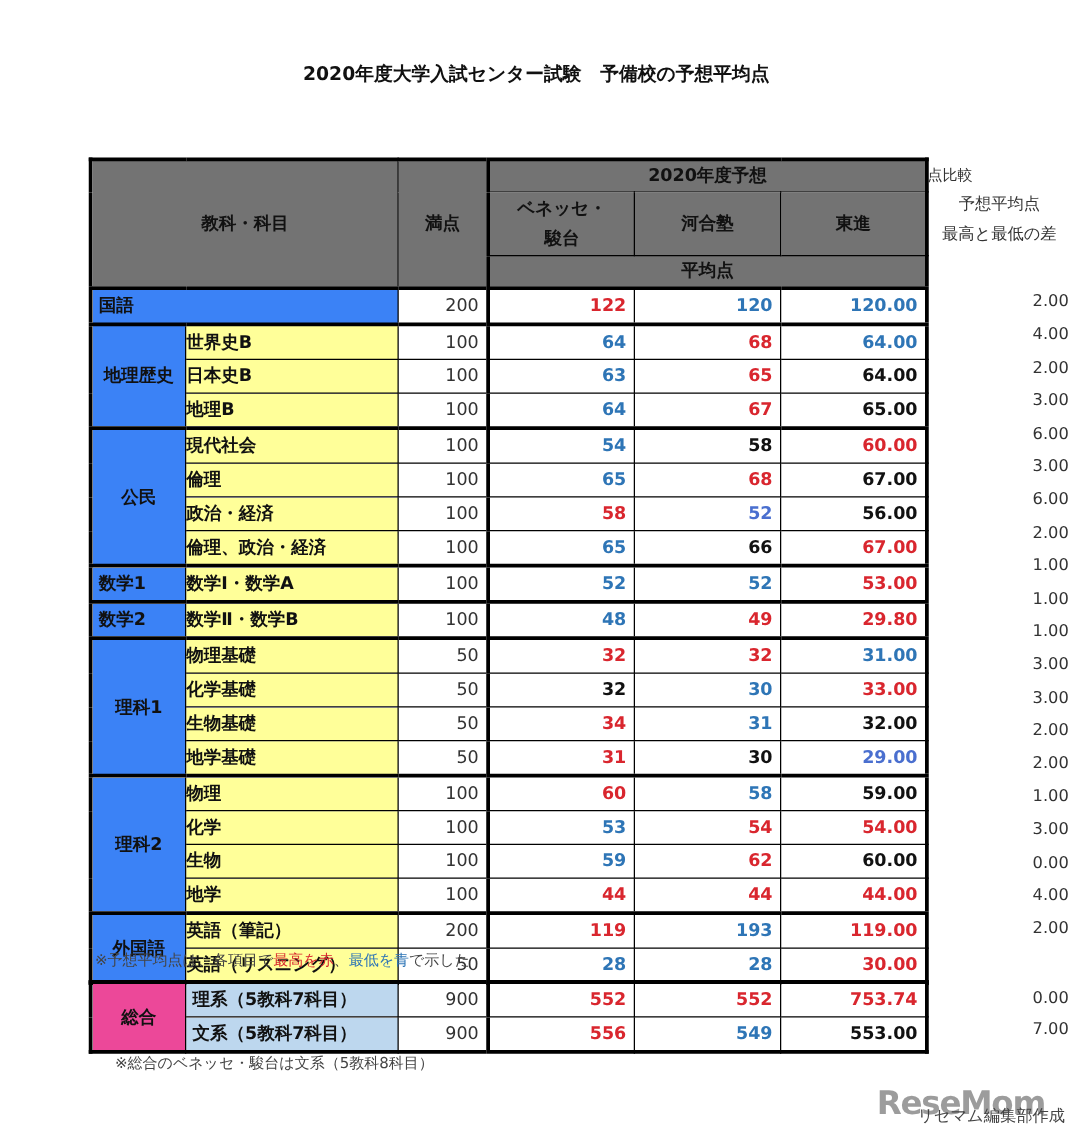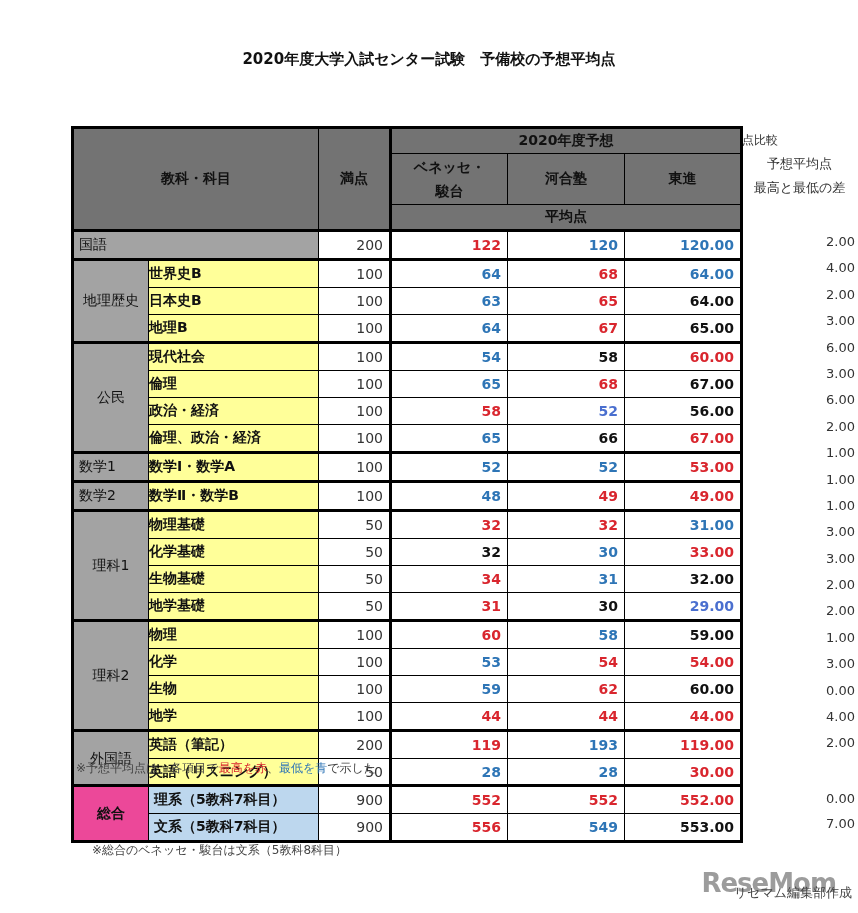--- a/index.html
+++ b/index.html
@@ -4,21 +4,21 @@
 <style>
   html,body{margin:0;padding:0;background:#fff;}
   body{width:858px;height:913px;position:relative;overflow:hidden;font-family:"DejaVu Sans","Liberation Sans",sans-serif;color:#111;}
   .title{position:absolute;left:0;top:50px;width:858px;text-align:center;font-size:15px;font-weight:bold;letter-spacing:0px;}
   .asof{position:absolute;right:80px;top:104px;font-size:12px;color:#333;margin-top:28px;}
   table{border-collapse:collapse;position:absolute;table-layout:fixed;}
   td{padding:0 6px;height:26px;font-size:14px;white-space:nowrap;overflow:hidden;}
   #main{left:71px;top:126px;border:3px solid #000;}
   #main td{border:1px solid #000;}
   .hdr{background:#737373;font-weight:bold;text-align:center;}
-  .cat{background:#a3a3a3;font-weight:normal;text-align:center;}
+  .cat{background:#3b82f6;font-weight:bold;text-align:center;}
   .cat.left{text-align:left;padding-left:5px;}
   .sub{background:#ffff99;font-weight:bold;text-align:left;padding-left:0;}
   .full{background:#fff;text-align:right;color:#333;font-weight:normal;}
   .val{background:#fff;text-align:right;font-weight:bold;color:#111;}
   .red{color:#d9262e;margin-left:42px;}
   .blue{color:#2e75b6;}
   .blue2{color:#4a6fcf;}
   .black{color:#111;}
   .thick-top td{border-top:3px solid #000 !important;}
   .thick-col{border-left:3px solid #000 !important;}
@@ -130,21 +130,21 @@
         <td class="val blue thick-col">52</td>
         <td class="val blue">52</td>
         <td class="val red">53.00</td>
       </tr>
       <tr class="thick-top">
         <td class="cat left">数学2</td>
         <td class="sub">数学Ⅱ・数学B</td>
         <td class="full">100</td>
         <td class="val blue thick-col">48</td>
         <td class="val red">49</td>
-        <td class="val red">49.00</td>
+        <td class="val red">29.80</td>
       </tr>
       <tr class="thick-top">
         <td class="cat" rowspan="4">理科1</td>
         <td class="sub">物理基礎</td>
         <td class="full">50</td>
         <td class="val red thick-col">32</td>
         <td class="val red">32</td>
         <td class="val blue">31.00</td>
       </tr>
       <tr>
@@ -253,21 +253,21 @@
       <col style="width:117px">
       <col style="width:117px">
   </colgroup>
   <tbody id="total-body">
       <tr>
         <td class="tcat" rowspan="2">総合</td>
         <td class="tsub">理系（5教科7科目）</td>
         <td class="full">900</td>
         <td class="val red thick-col">552</td>
         <td class="val red">552</td>
-        <td class="val red">552.00</td>
+        <td class="val red">753.74</td>
       </tr>
       <tr>
         <td class="tsub">文系（5教科7科目）</td>
         <td class="full">900</td>
         <td class="val red thick-col">556</td>
         <td class="val blue">549</td>
         <td class="val black">553.00</td>
       </tr>
     </tbody>
 </table>

